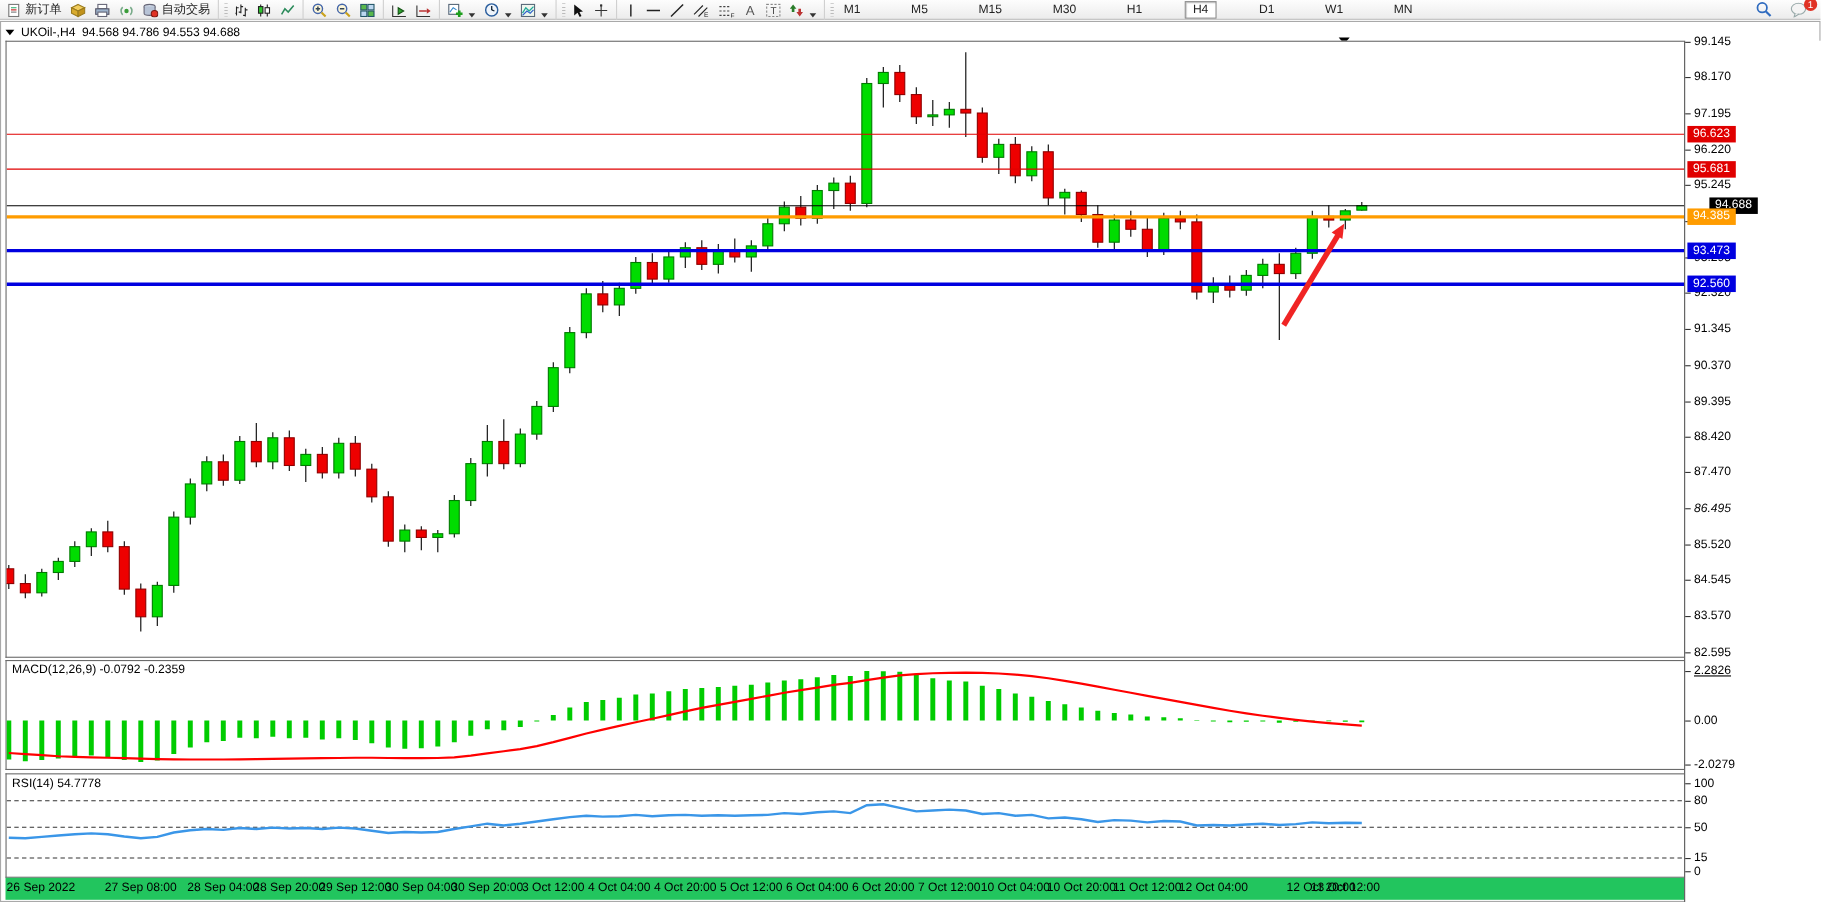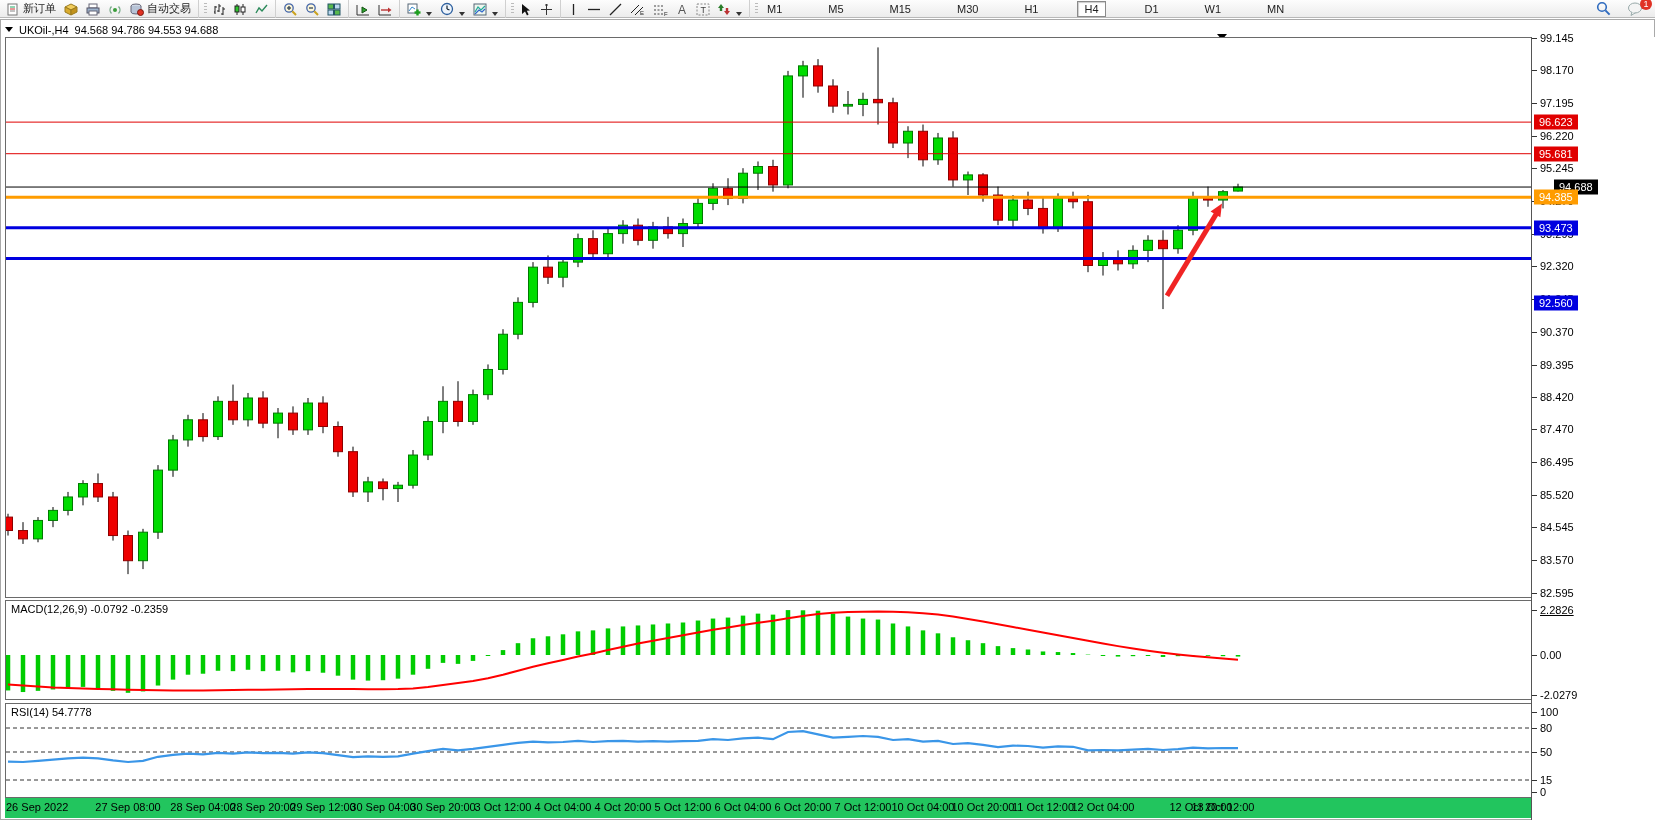--- a/index.html
+++ b/index.html
@@ -616,33 +616,33 @@
       <div class="ytick" style="top: 98.6337px;">96.220</div>
       <div class="ytick" style="top: 131.345px;">95.245</div>
       <div class="ytick" style="top: 164.056px;">94.270</div>
       <div class="ytick" style="top: 196.767px;">93.295</div>
       <div class="ytick" style="top: 229.479px;">92.320</div>
       <div class="ytick" style="top: 262.19px;">91.345</div>
       <div class="ytick" style="top: 294.901px;">90.370</div>
       <div class="ytick" style="top: 327.612px;">89.395</div>
       <div class="ytick" style="top: 360.324px;">88.420</div>
       <div class="ytick" style="top: 392.196px;">87.470</div>
-      <div class="ytick" style="top: 424.907px;">86.495</div>
+      <div class="ytick" style="top: 424.907px; font-style: italic;">86.495</div>
       <div class="ytick" style="top: 457.619px;">85.520</div>
       <div class="ytick" style="top: 490.33px;">84.545</div>
       <div class="ytick" style="top: 523.041px;">83.570</div>
       <div class="ytick" style="top: 555.752px;">82.595</div>
       <div class="ytick" style="top: 573.033px; text-decoration: underline;">2.2826</div>
       <div class="ytick" style="top: 618px;">0.00</div>
       <div class="ytick" style="top: 657.95px;">-2.0279</div>
       <div class="ytick" style="top: 675px;">100</div>
       <div class="ytick" style="top: 691px;">80</div>
       <div class="ytick" style="top: 715px;">50</div>
       <div class="ytick" style="top: 743px;">15</div>
       <div class="ytick" style="top: 755px;">0</div>
       <div class="pbadge" style="top: 85.1131px; background: rgb(224, 0, 0);">96.623</div>
       <div class="pbadge" style="top: 116.717px; background: rgb(224, 0, 0);">95.681</div>
       <div class="pbadge" style="top: 150.032px; background: rgb(0, 0, 0); margin-left: 20px;">94.688</div>
       <div class="pbadge" style="top: 160.198px; background: rgb(255, 156, 0);">94.385</div>
       <div class="pbadge" style="top: 190.796px; background: rgb(0, 0, 224);">93.473</div>
-      <div class="pbadge" style="top: 221.427px; background: rgb(0, 0, 224); margin-top: 45px;">92.560</div>
+      <div class="pbadge" style="top: 221.427px; background: rgb(0, 0, 224);">92.560</div>
     </div>
 </div>
 
 </body></html>

